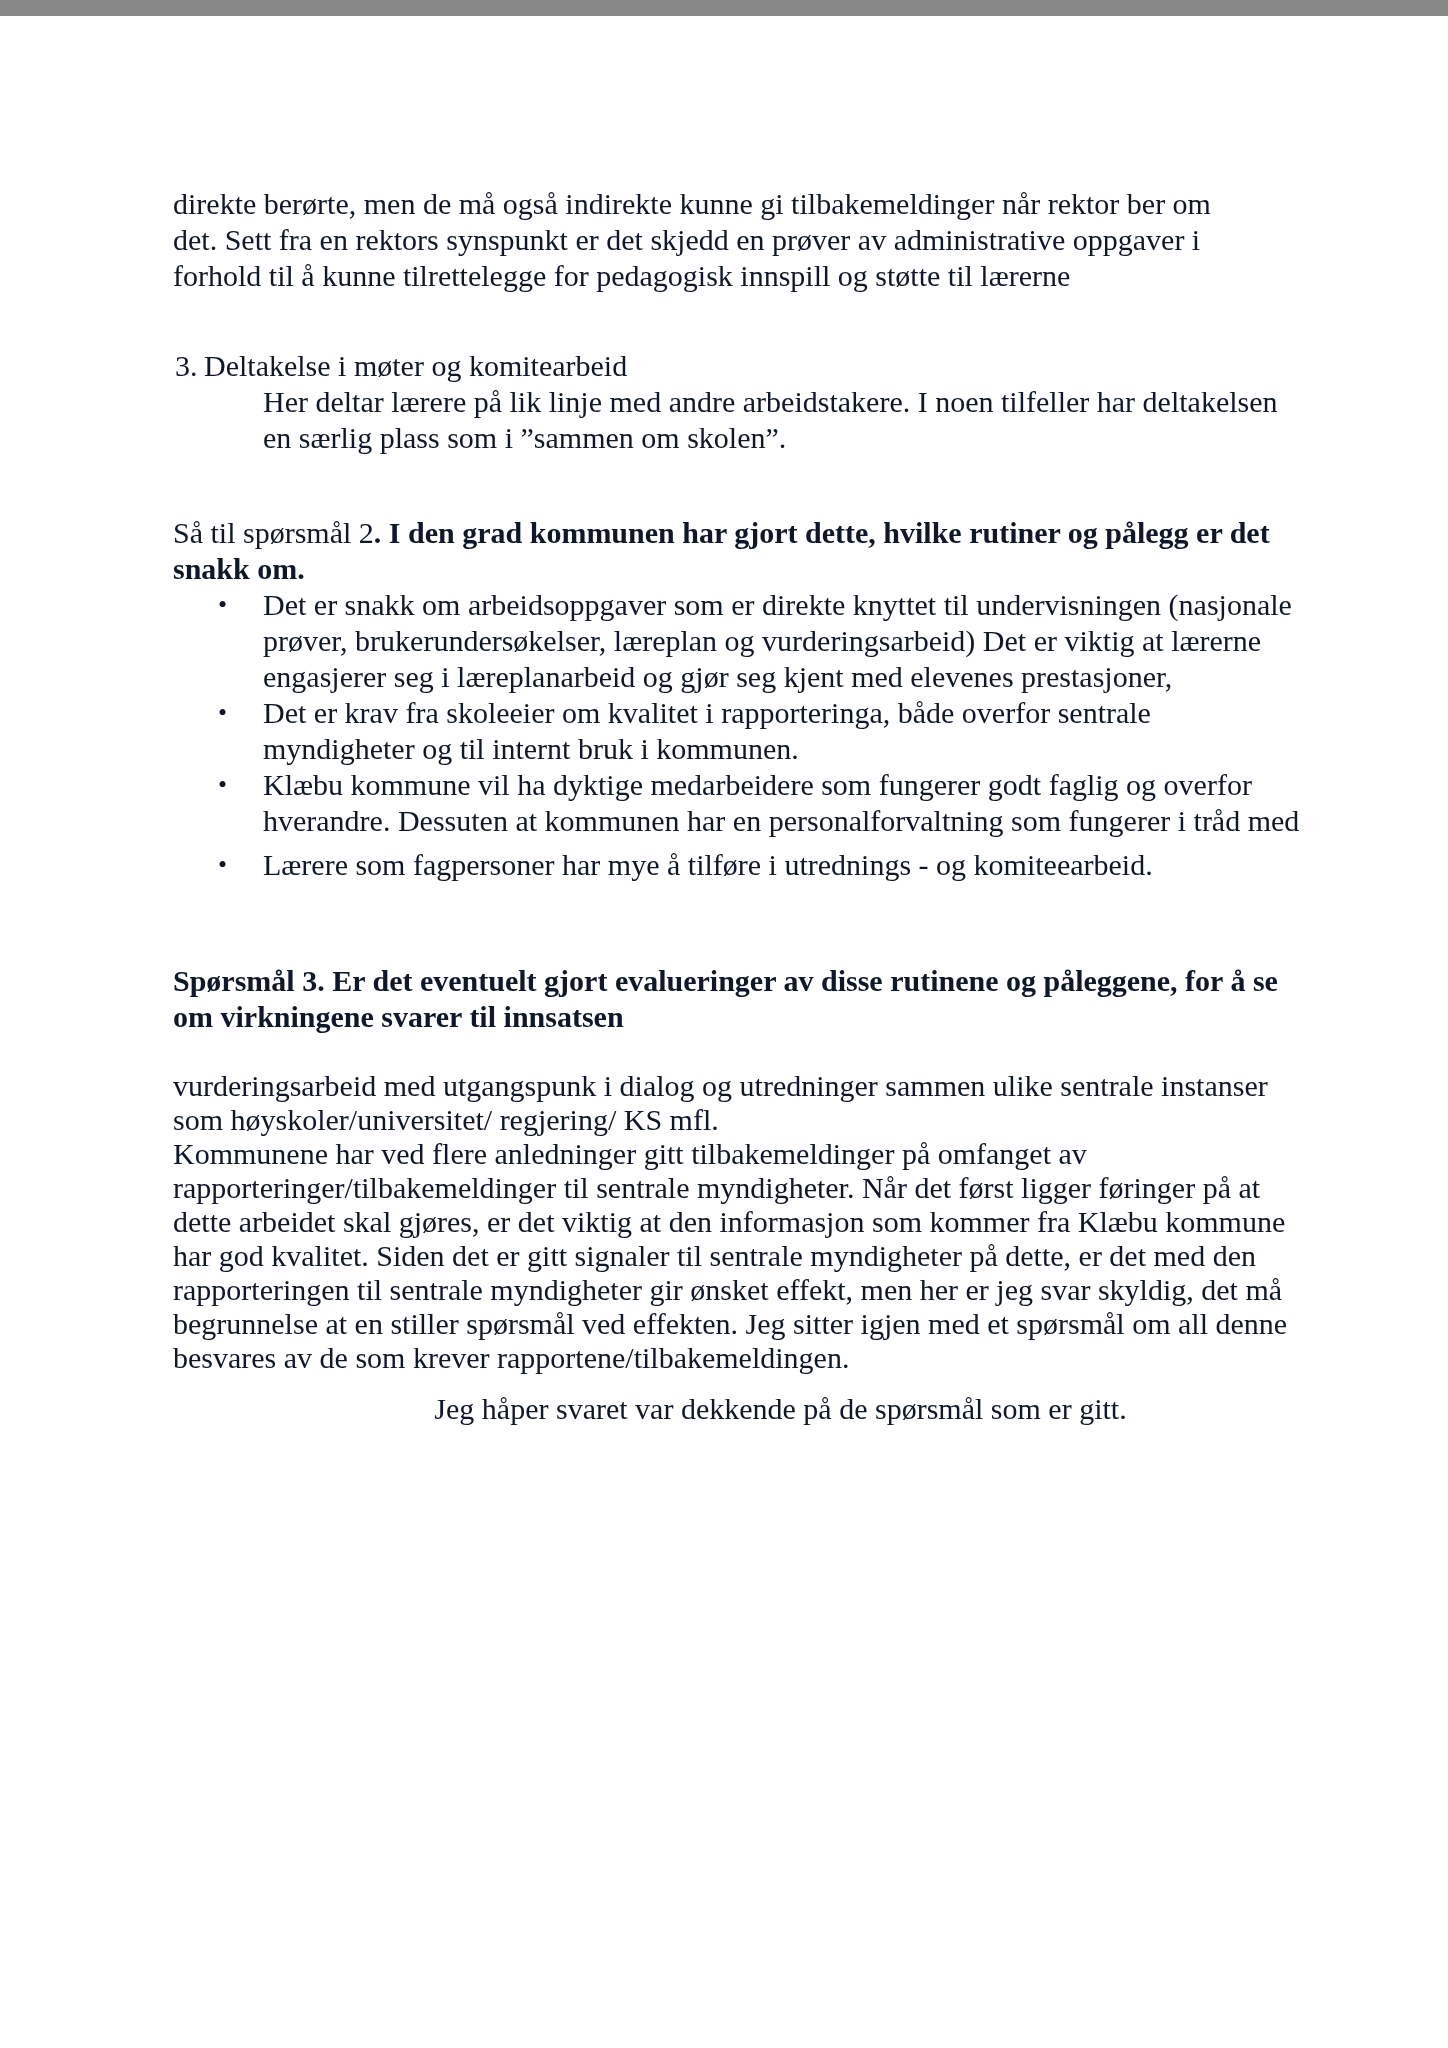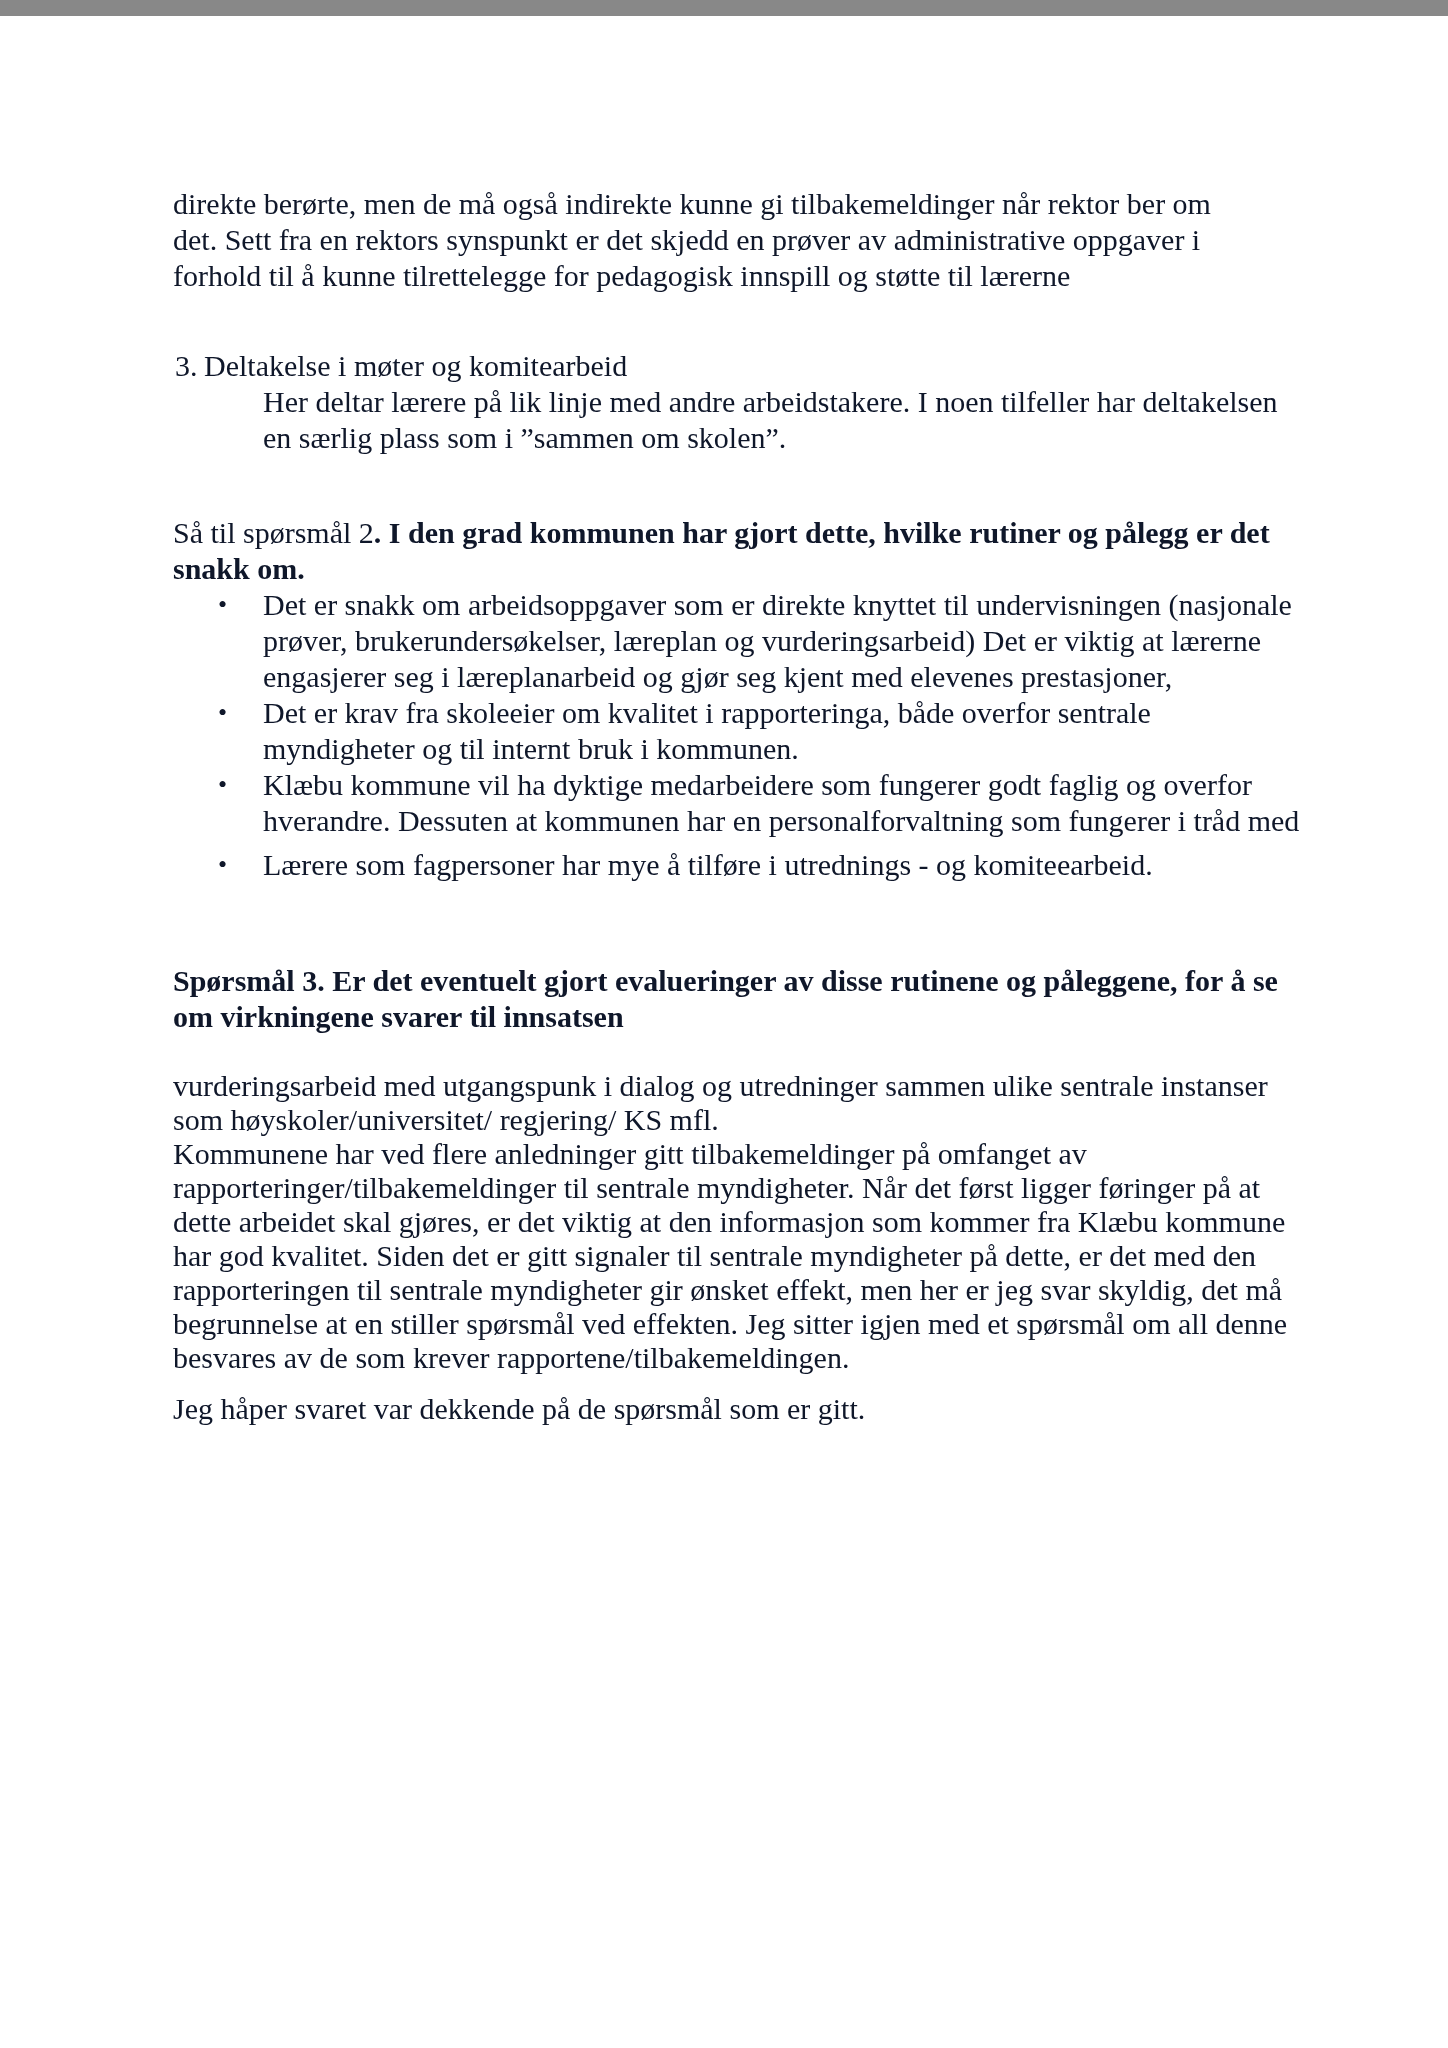--- a/index.html
+++ b/index.html
@@ -33,21 +33,21 @@
   .bullet-item.last { margin-top: 8px; }
   .bullet-marker {
     position: absolute; left: 45px; top: 0;
     font-size: 26px;
   }
 
   .q3-heading { margin-top: 80px; font-weight: bold; }
 
   .answer { margin-top: 34px; line-height: 34px; }
 
-  .closing { margin-top: 16px; }
+  .closing { margin-top: 16px; text-align: center; }
 </style>
 </head>
 <body>
 
 <div class="page">
   <div class="content">
 
     <div class="para-intro indent">
       <div class="line">direkte berørte, men de må også indirekte kunne gi tilbakemeldinger når rektor ber om</div>
       <div class="line">det. Sett fra en rektors synspunkt er det skjedd en prøver av administrative oppgaver i</div>

